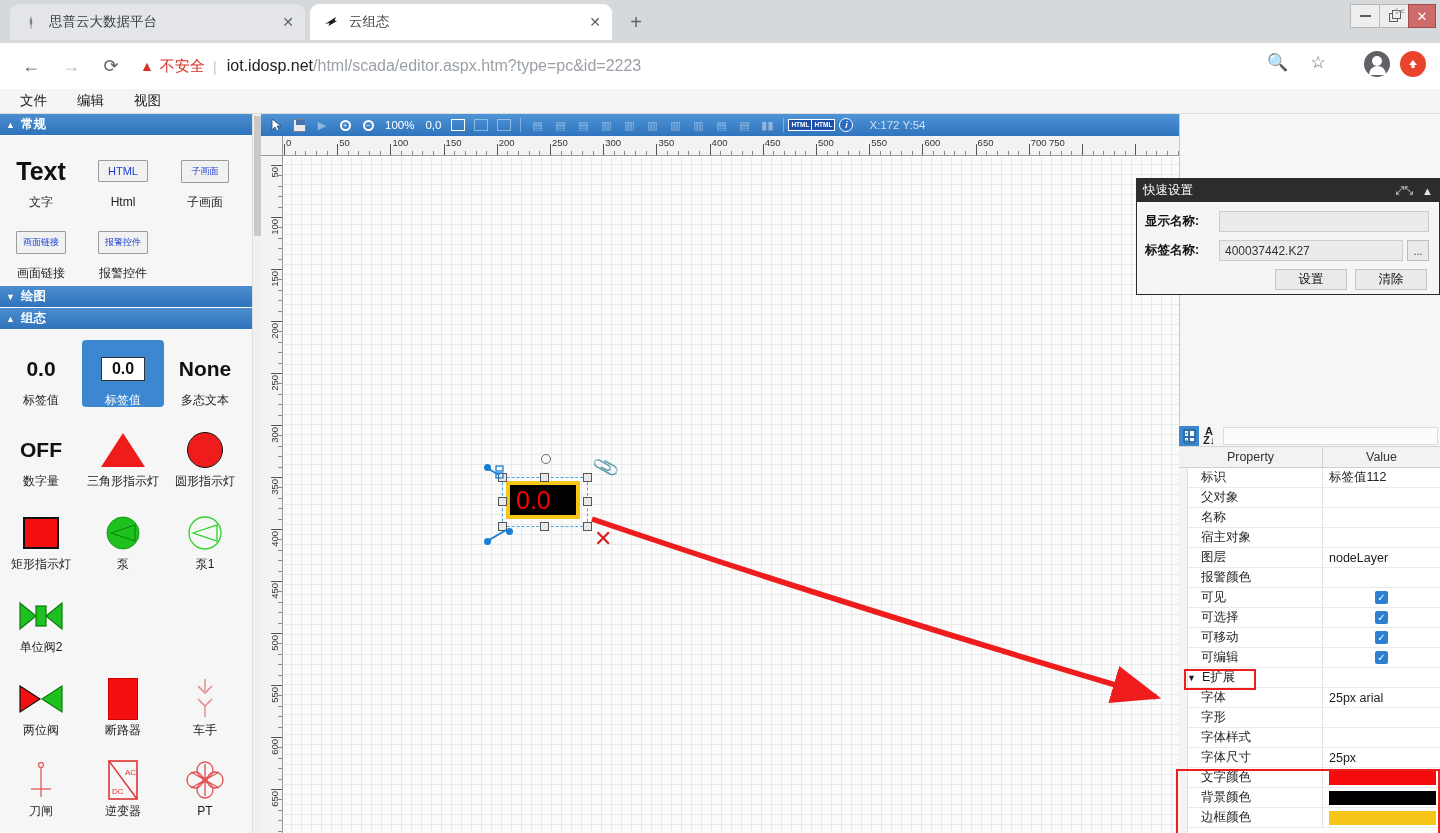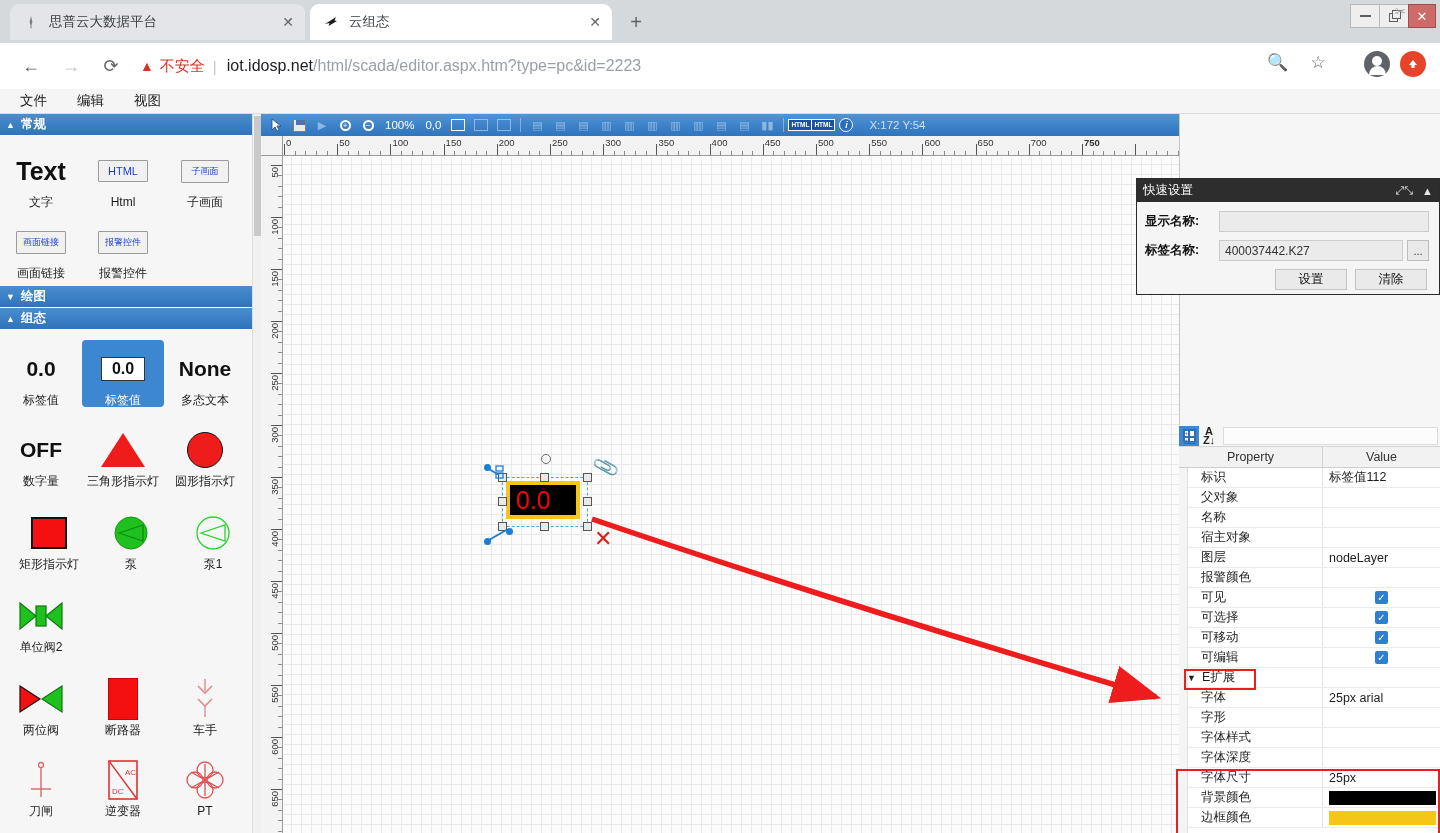--- a/index.html
+++ b/index.html
@@ -535,21 +535,21 @@
           <div class="pal-label">三角形指示灯</div>
         </div>
         <div class="pal-cell">
           <div class="pal-icon">
               <span class="sh-circ"></span>
             </div>
           <div class="pal-label">圆形指示灯</div>
         </div>
       </div>
 
-      <div class="pal-grid" style="padding-top:16px;padding-left:8px;">
+      <div class="pal-grid" style="padding-top:16px;">
         <div class="pal-cell">
           <div class="pal-icon">
               <span class="sh-rect"></span>
             </div>
           <div class="pal-label">矩形指示灯</div>
         </div>
         <div class="pal-cell">
           <div class="pal-icon">
             <svg width="40" height="40" viewBox="0 0 40 40">
                 <circle cx="20" cy="20" r="16" fill="#1fc11f" stroke="#119a11" stroke-width="1"></circle>
@@ -794,21 +794,21 @@
           <div class="rtick" style="left: 713.88px; height: 4px; background: rgb(138, 138, 138);"></div>
           <div class="rtick" style="left: 724.52px; height: 4px; background: rgb(138, 138, 138);"></div>
           <div class="rtick" style="left: 735.16px; height: 4px; background: rgb(138, 138, 138);"></div>
           <div class="rtick" style="left: 745.8px; height: 11px;"></div>
           <div class="rlabel" style="left: 747.8px;">700</div>
           <div class="rtick" style="left: 756.44px; height: 4px; background: rgb(138, 138, 138);"></div>
           <div class="rtick" style="left: 767.08px; height: 4px; background: rgb(138, 138, 138);"></div>
           <div class="rtick" style="left: 777.72px; height: 4px; background: rgb(138, 138, 138);"></div>
           <div class="rtick" style="left: 788.36px; height: 4px; background: rgb(138, 138, 138);"></div>
           <div class="rtick" style="left: 799px; height: 11px;"></div>
-          <div class="rlabel" style="left: 801px; font-weight: bold;">750</div>
+          <div class="rlabel" style="left: 766px;">750</div>
           <div class="rtick" style="left: 809.64px; height: 4px; background: rgb(138, 138, 138);"></div>
           <div class="rtick" style="left: 820.28px; height: 4px; background: rgb(138, 138, 138);"></div>
           <div class="rtick" style="left: 830.92px; height: 4px; background: rgb(138, 138, 138);"></div>
           <div class="rtick" style="left: 841.56px; height: 4px; background: rgb(138, 138, 138);"></div>
           <div class="rtick" style="left: 852.2px; height: 11px;"></div>
           <div class="rlabel" style="left: 902px;">800</div>
           <div class="rtick" style="left: 862.84px; height: 4px; background: rgb(138, 138, 138);"></div>
           <div class="rtick" style="left: 873.48px; height: 4px; background: rgb(138, 138, 138);"></div>
           <div class="rtick" style="left: 884.12px; height: 4px; background: rgb(138, 138, 138);"></div>
           <div class="rtick" style="left: 894.76px; height: 4px; background: rgb(138, 138, 138);"></div>
@@ -1021,26 +1021,28 @@
           </div>
           <div class="pg-row">
             <div class="k">字形</div>
             <div class="v"></div>
           </div>
           <div class="pg-row">
             <div class="k">字体样式</div>
             <div class="v"></div>
           </div>
           <div class="pg-row">
-            <div class="k">字体深度</div>
-            <div class="v"></div>
-          </div>
-          <div class="pg-row">
             <div class="k">字体尺寸</div>
             <div class="v">25px</div>
+          </div>
+          <div class="pg-row">
+            <div class="k">文字颜色</div>
+            <div class="v">
+              <span class="swatch" style="background: rgb(245, 11, 11);"></span>
+            </div>
           </div>
           <div class="pg-row">
             <div class="k">背景颜色</div>
             <div class="v">
               <span class="swatch" style="background: rgb(0, 0, 0);"></span>
             </div>
           </div>
           <div class="pg-row">
             <div class="k">边框颜色</div>
             <div class="v">

